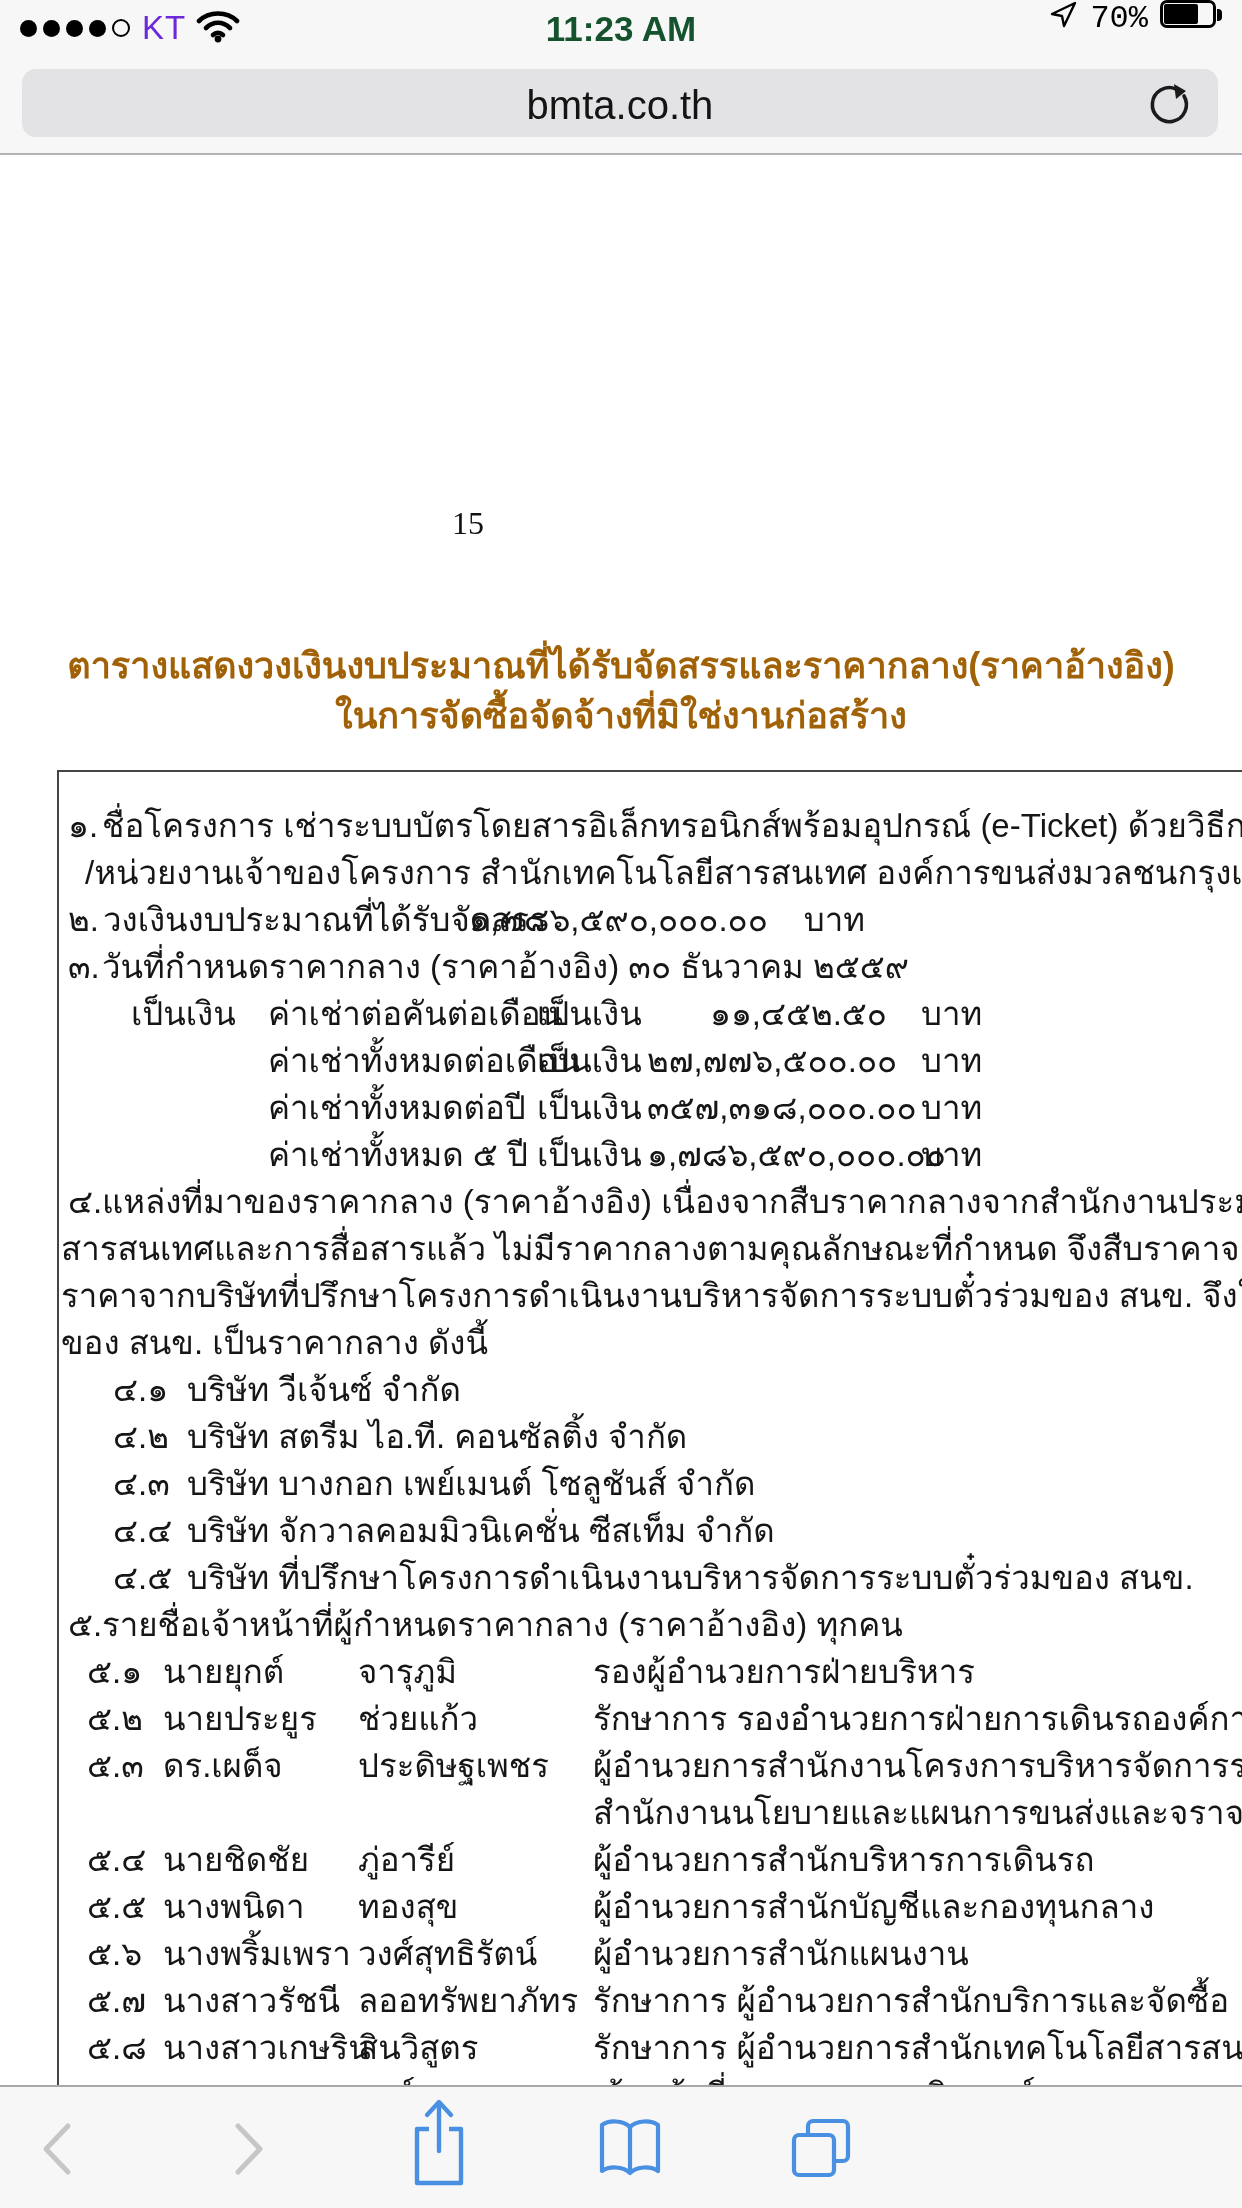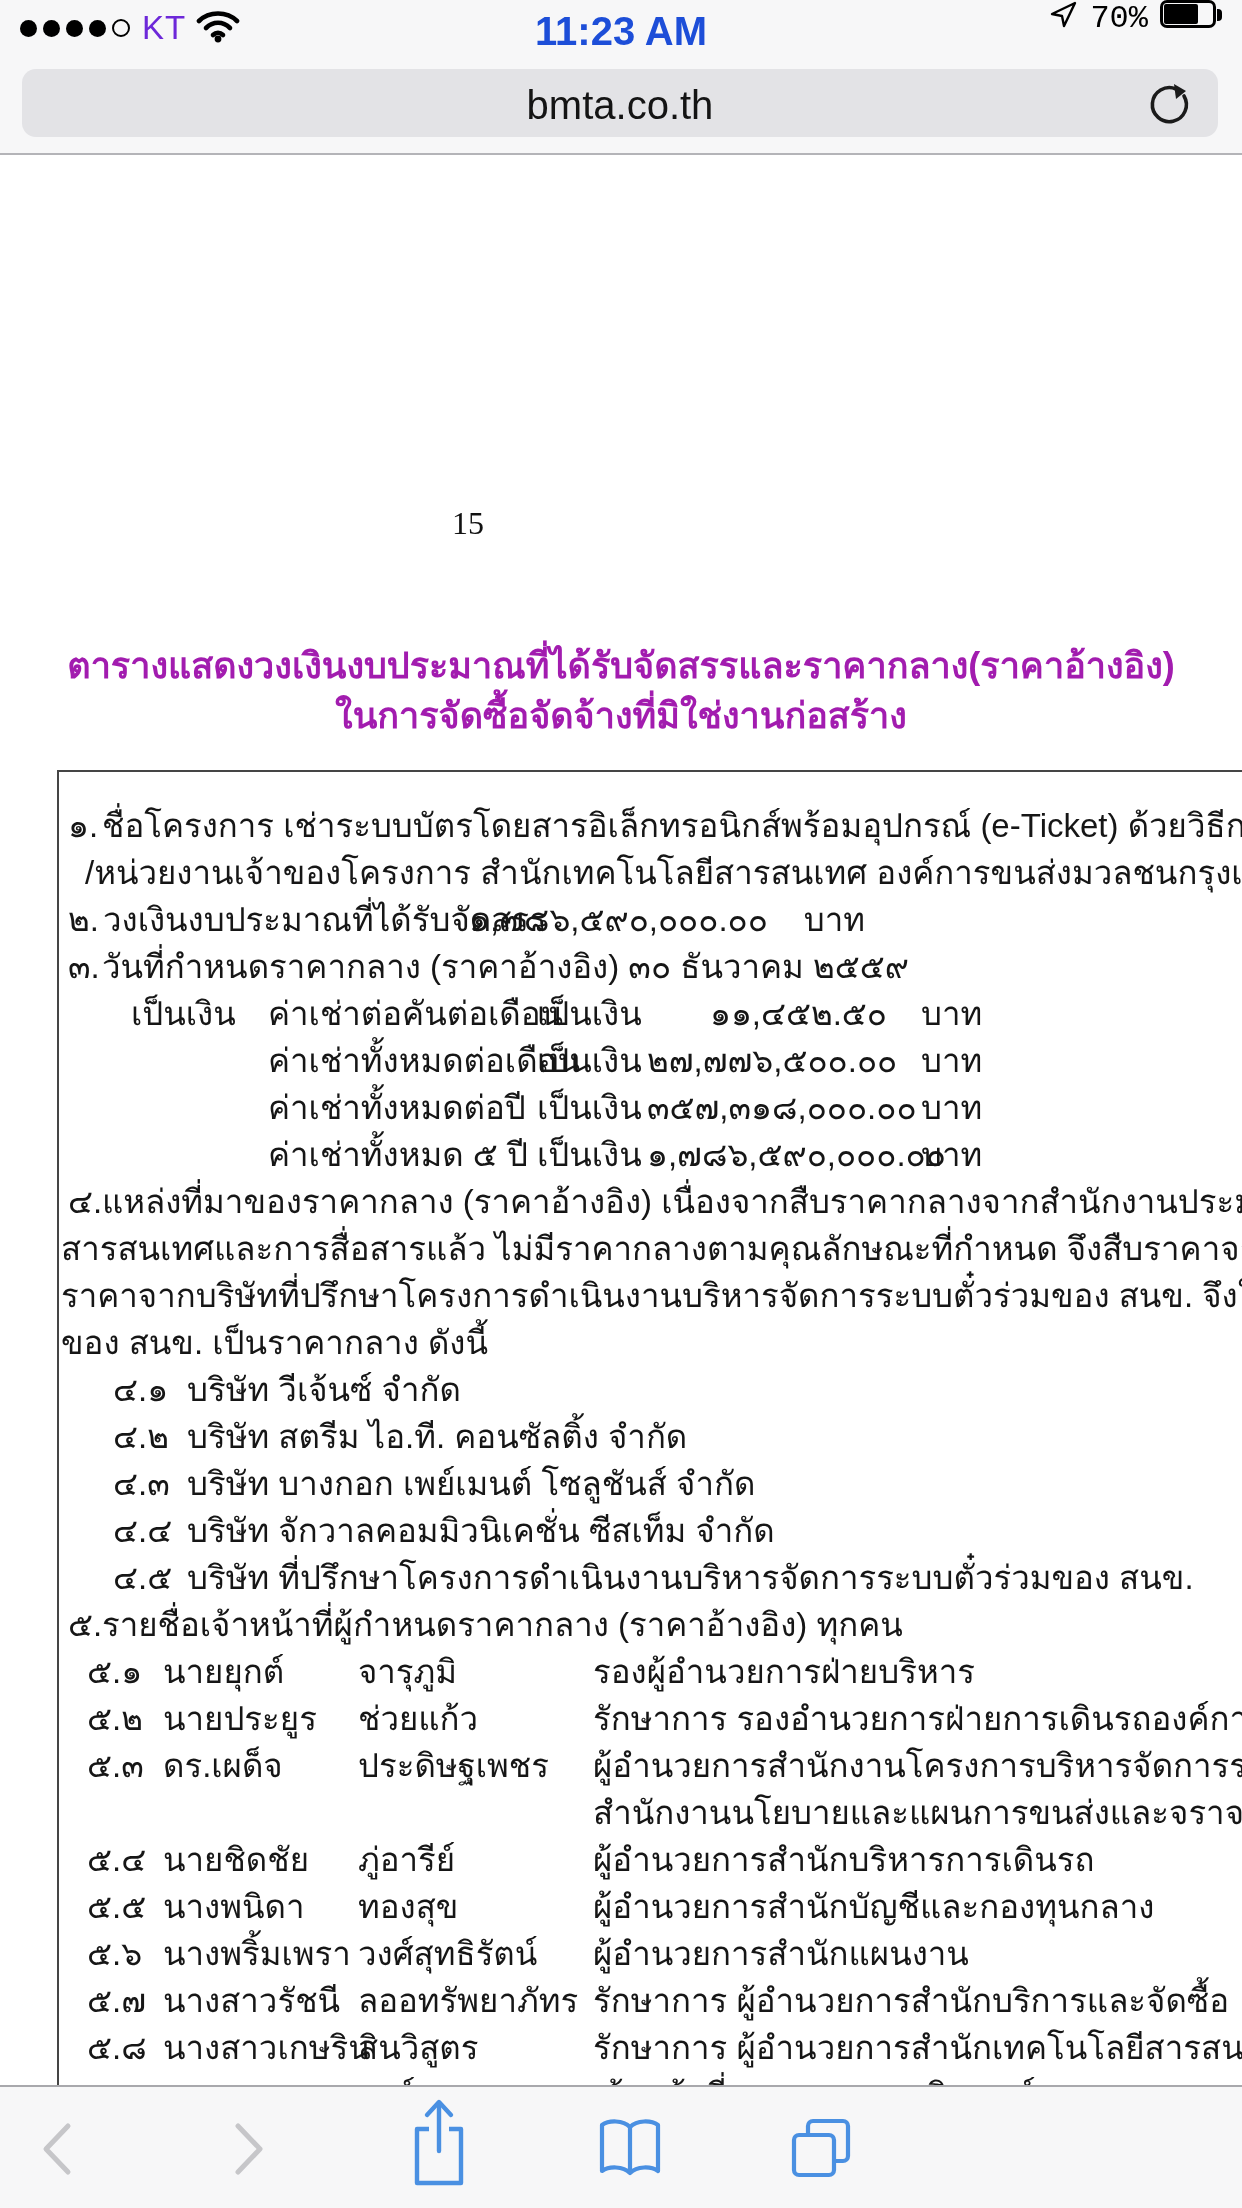--- a/index.html
+++ b/index.html
@@ -12,21 +12,21 @@
   .chrome {
     position:absolute; top:0; left:0; width:1242px; height:153px;
     background:#f7f7f8; border-bottom:2px solid #b4b4b8; z-index:5;
   }
   .sb-left { position:absolute; left:20px; top:0; height:56px; display:flex; align-items:center; }
   .dot { width:17px; height:17px; border-radius:50%; background:#000; margin-right:6px; }
   .dot.hollow { background:transparent; border:2px solid #000; width:14px; height:14px; }
   .carrier { font-size:33px; color:#6d28d9; margin:0 10px 0 6px; letter-spacing:1px; }
   .time {
     position:absolute; left:0; top:9px; width:100%; text-align:center;
-    font-size:40px; font-weight:bold; color:#1d4ed8;
+    font-size:35px; font-weight:bold; color:#14532d;
   }
   .sb-right { position:absolute; right:18px; top:0; height:56px; display:flex; align-items:flex-start; gap:12px;font-family:Liberation Mono, monospace; }
   .pct { font-size:32px; color:#000; }
   .battery { position:relative; width:64px; height:30px; }
   .bat-body { position:absolute; left:0; top:0; width:56px; height:28px; border:3px solid #000; border-radius:7px; box-sizing:border-box; }
   .bat-fill { position:absolute; left:4px; top:4px; width:34px; height:20px; background:#000; border-radius:2px; }
   .bat-tip { position:absolute; right:2px; top:9px; width:5px; height:12px; background:#000; border-radius:0 4px 4px 0; }
 
   .url-field {
     position:absolute; left:22px; top:69px; width:1196px; height:68px;
@@ -43,21 +43,21 @@
   .band { position:absolute; top:233px; left:0; width:1242px; height:30px; background:#7d7d7d; }
 
   
   .webview { position:absolute; top:155px; left:0; width:1242px; height:1930px; background:#fff; }
   .page-number {
     position:absolute; top:350px; left:452px;
     font-family:"Liberation Serif", serif; font-size:32px; color:#111;
   }
   .doc-title {
     position:absolute; top:486px; left:0; width:1242px; text-align:center;
-    font-size:36px; font-weight:bold; line-height:50px; color:#a21caf;
+    font-size:36px; font-weight:bold; line-height:50px; color:#a16207;
   }
   .doc-box {
     position:absolute; top:615px; left:57px; width:1190px; height:1363px;
     border:2px solid #454545; border-right:none; box-sizing:border-box;
     padding-top:30px; font-size:33px; line-height:47px; color:#161616;
   }
   .row { white-space:nowrap; }
   .r-item  { margin-left:9px; }
   .r-item .num { display:inline-block; width:34px; }
   .r-cont  { margin-left:26px; }

